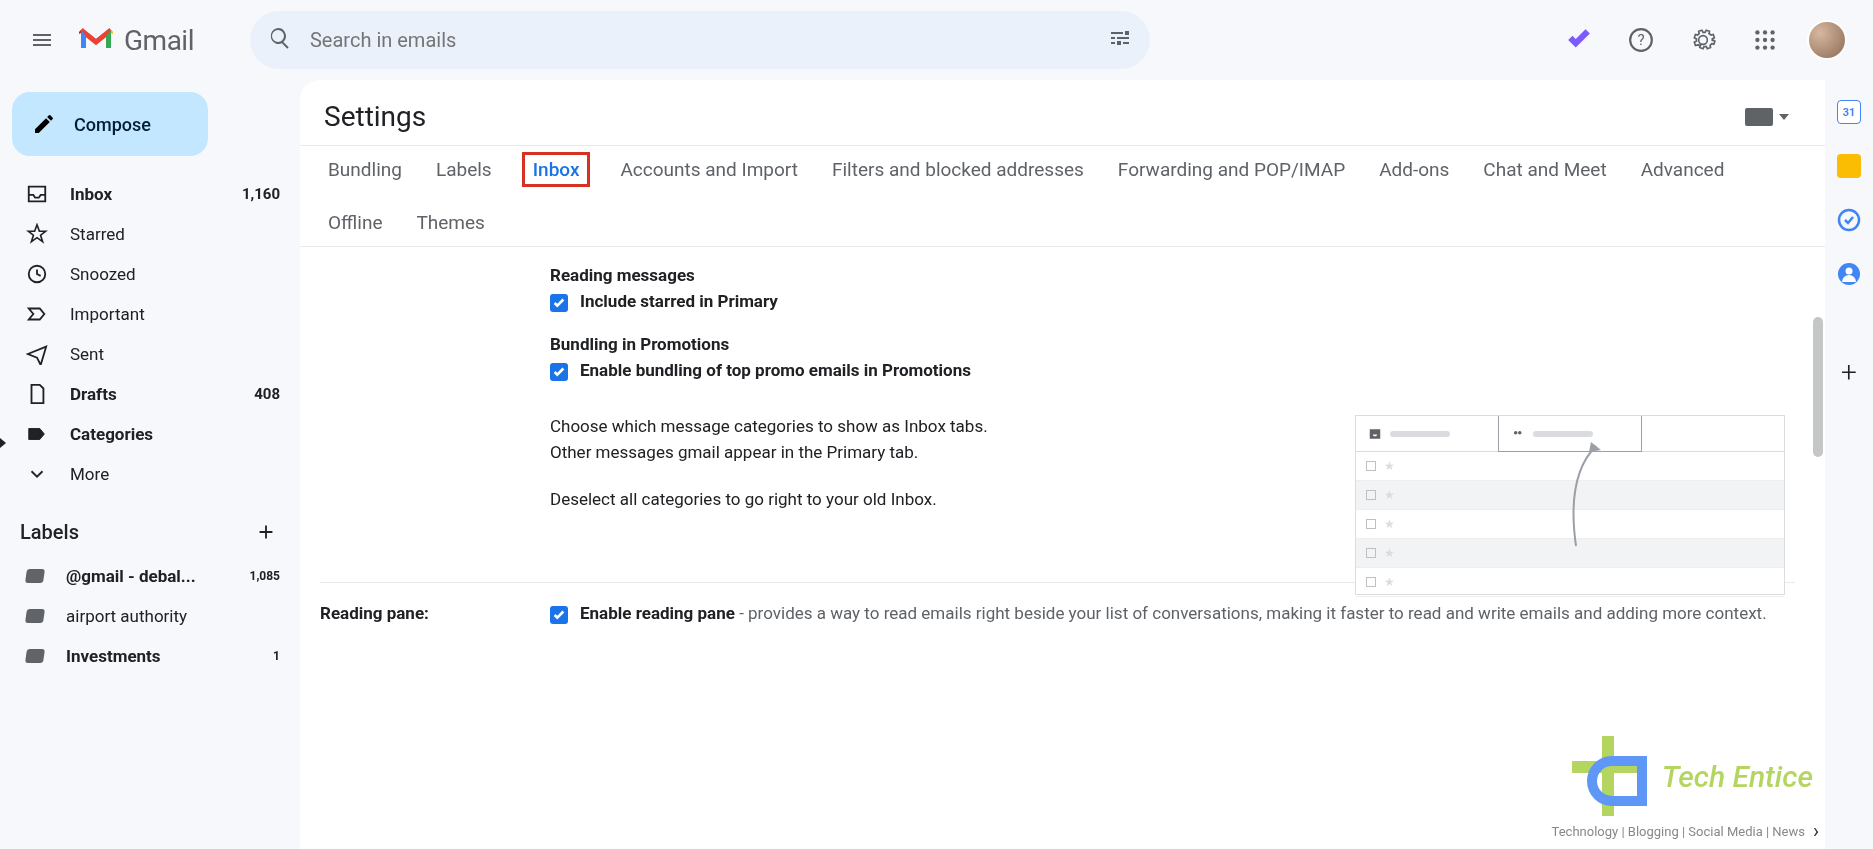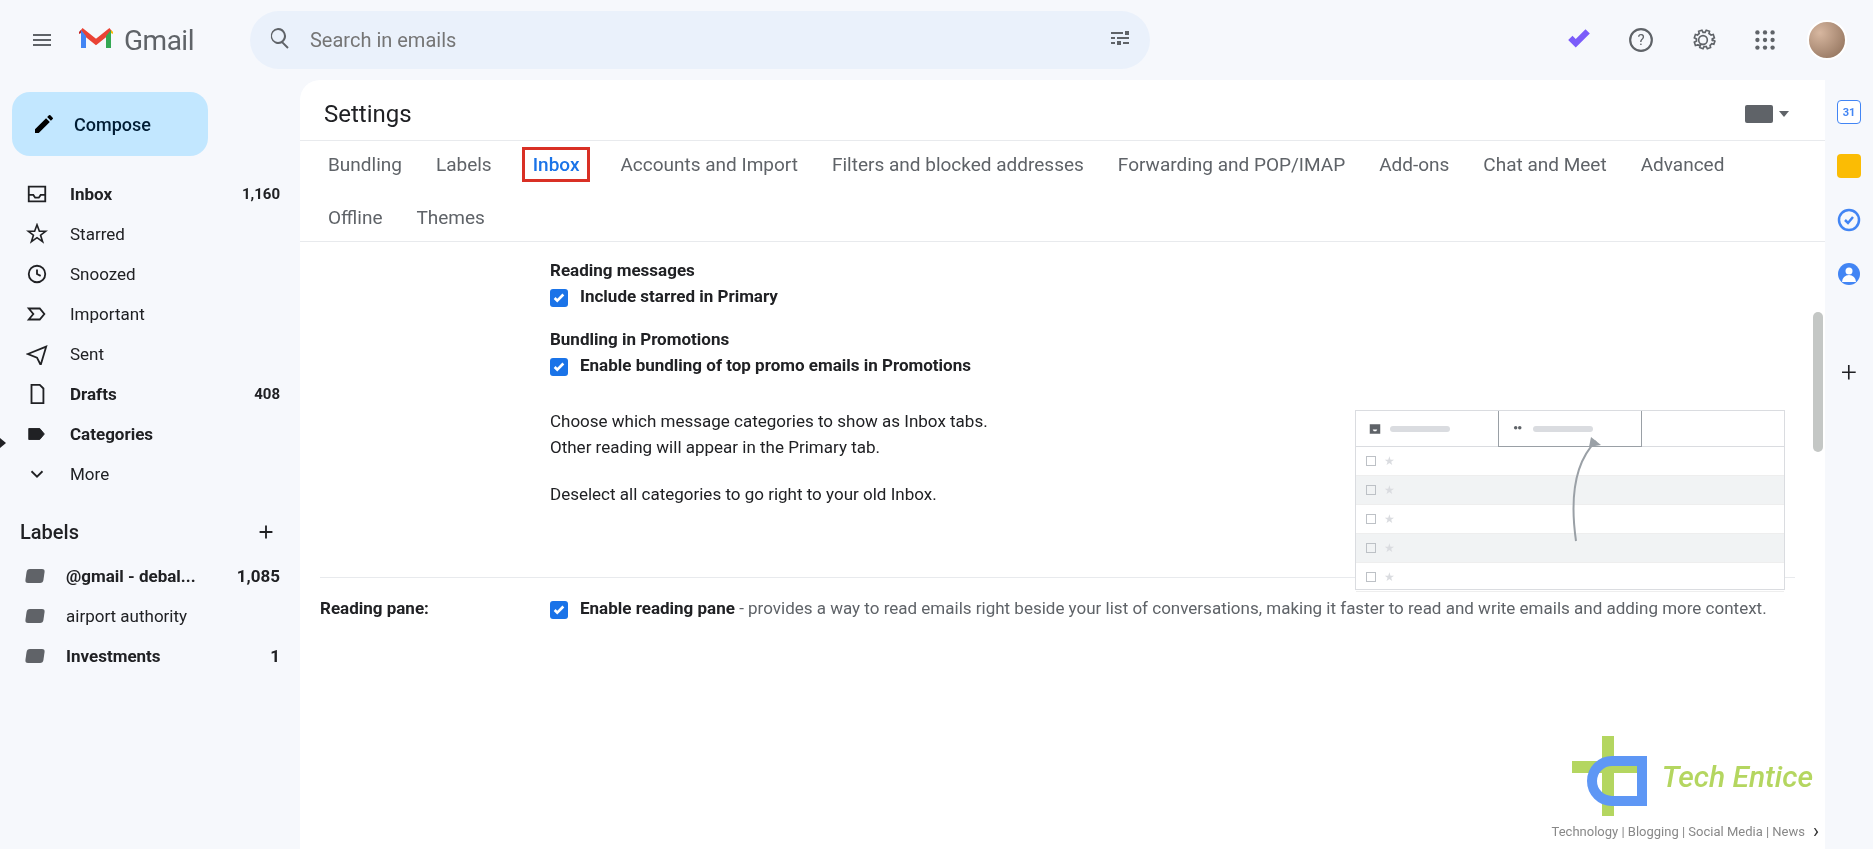--- a/index.html
+++ b/index.html
@@ -26,26 +26,26 @@
   .compose-text { font-size:18px; color:#001d35; font-weight:500; }
   .nav-item { display:flex; align-items:center; height:40px; padding: 0 20px 0 22px; border-radius: 0 20px 20px 0; cursor:pointer; font-size:17px; color:#202124; gap:22px; }
   .nav-item.bold { font-weight:700; }
   .nav-item .count { margin-left:auto; font-size:15px; color:#202124; }
   .nav-icon { width:22px; display:flex; justify-content:center; }
   .nav-icon svg { width:22px; height:22px; fill:#202124; stroke:#202124; }
   .labels-header { display:flex; align-items:center; justify-content:space-between; padding: 24px 20px 10px 16px; font-size:20px; font-weight:500; color:#202124; }
   .labels-header .plus { width:28px; height:28px; display:flex; align-items:center; justify-content:center; cursor:pointer; }
   .label-item { display:flex; align-items:center; height:40px; padding: 0 20px 0 22px; font-size:17px; color:#202124; gap:22px; cursor:pointer; }
   .label-item.bold { font-weight:700; }
-  .label-item .count { margin-left:auto; font-size:17px; }
+  .label-item .count { margin-left:auto; font-size:12px; }
   .label-swatch { width:18px; height:14px; border-radius:3px; background:#606368; transform: skewX(-8deg); }
 
   .main { flex:1; background:#fff; border-radius:20px 0 0 0; margin-right:48px; position:relative; overflow:hidden; }
   .settings-header { display:flex; align-items:center; justify-content:space-between; padding: 20px 36px 12px 24px; }
-  .settings-title { font-size:24px; color:#202124; }
+  .settings-title { font-size:28px; color:#202124; }
   .lang-toggle { display:flex; align-items:center; gap:6px; cursor:pointer; }
   .keyboard-icon { width:28px; height:18px; background:#5f6368; border-radius:2px; }
   .caret-down { width:0; height:0; border-left:5px solid transparent; border-right:5px solid transparent; border-top:6px solid #5f6368; }
 
   .tabs-row { padding: 6px 12px 6px 24px; border-bottom:1px solid #e8eaed; border-top:1px solid #e8eaed; display:flex; flex-wrap:wrap; gap: 18px 26px; align-items:center; font-size:19px; color:#5f6368; }
   .tab { cursor:pointer; padding:6px 4px; }
   .tab.active { color:#1a73e8; font-weight:500; }
   .tab-highlight { border:3px solid #d93025; padding:3px 8px; }
 
   .content { padding: 18px 30px 40px 250px; font-size:17px; color:#202124; position:relative; height: 560px; overflow-y:auto; }
@@ -293,21 +293,21 @@
       <div class="check-row">
         <span class="checkbox">
             <svg viewBox="0 0 16 16">
               <path d="M3 8l3 3 7-7"></path>
             </svg>
           </span>
         <span class="check-label">Enable bundling of top promo emails in Promotions</span>
       </div>
 
       <div style="height:10px"></div>
-      <div class="para">Choose which message categories to show as Inbox tabs. Other reading will appear in the Primary tab.</div>
+      <div class="para">Choose which message categories to show as Inbox tabs. Other messages gmail appear in the Primary tab.</div>
       <div class="para">Deselect all categories to go right to your old Inbox.</div>
 
       <div class="illustration">
         <div class="illu-tabs">
           <div class="illu-tab">
               <svg width="14" height="14" viewBox="0 0 24 24" fill="#5f6368">
                 <path d="M3 4h18v16H3zM3 13h5l2 3h4l2-3h5"></path>
               </svg>
               <span class="illu-bar" style="width:60px"></span>
             </div>

